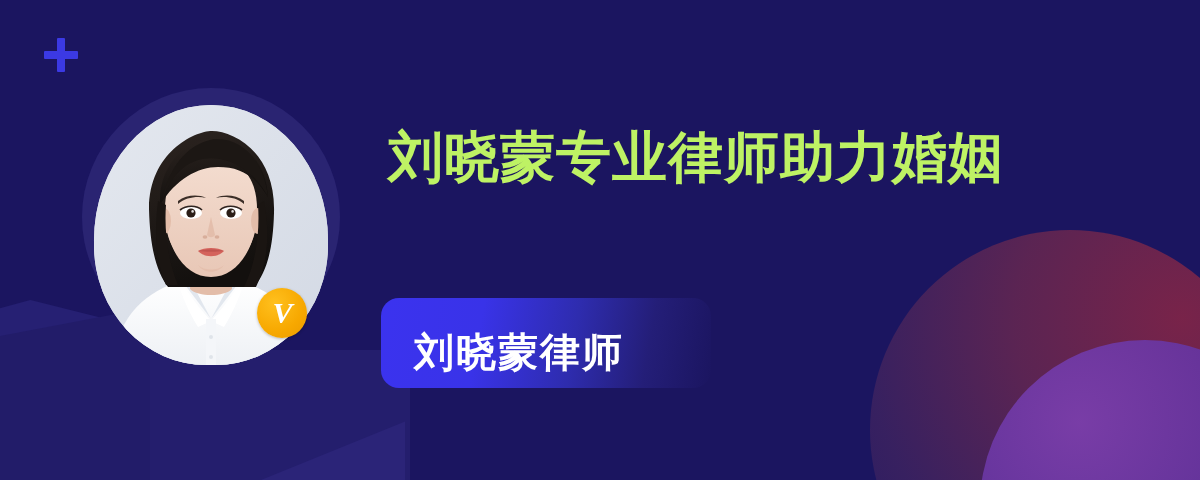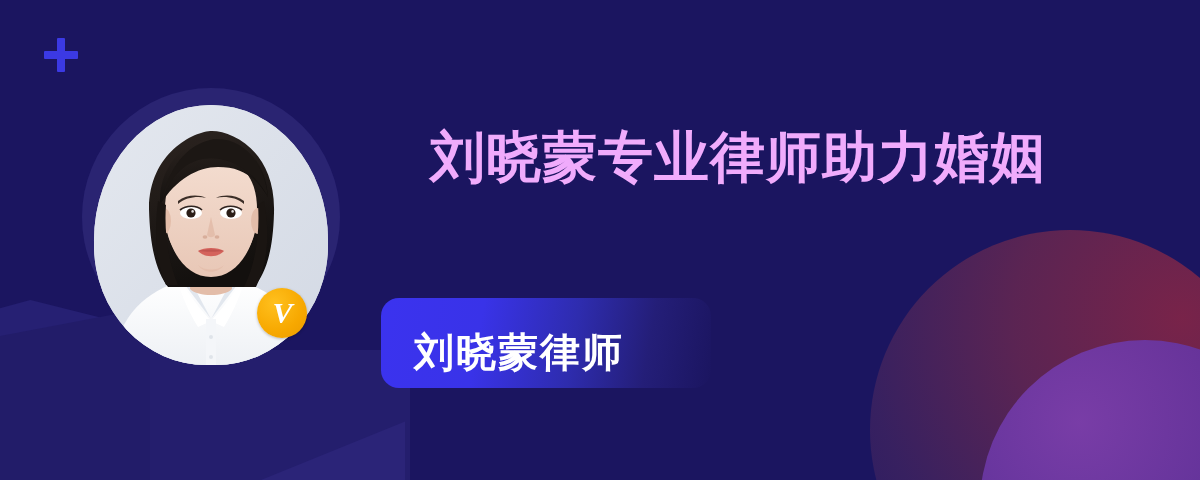--- a/index.html
+++ b/index.html
@@ -93,27 +93,26 @@
     font-style:italic; font-weight:bold;
     font-size:30px; color:#ffffff; line-height:1;
     letter-spacing:-1px;
   }
 
   
   #content {
     position:absolute; left:388px; top:118px; width:700px;
   }
   #headline {
-    color:#f0abfc;
+    color:#bef264;
     font-size:55px;
     font-weight:bold;
     line-height:1.44;
     letter-spacing:1px;
     white-space:nowrap;
-    text-align:center;
   }
   #headline .hl-line { display:block; }
 
   #cta-button {
     position:absolute; left:381px; top:298px;
     width:330px; height:90px;
     border-radius:18px;
     border:none;
     background:linear-gradient(100deg, #3b33ef 0%, #3933e8 30%, #2e2cae 58%, #241e78 80%, #1b1560 100%);
     display:flex; align-items:center;

